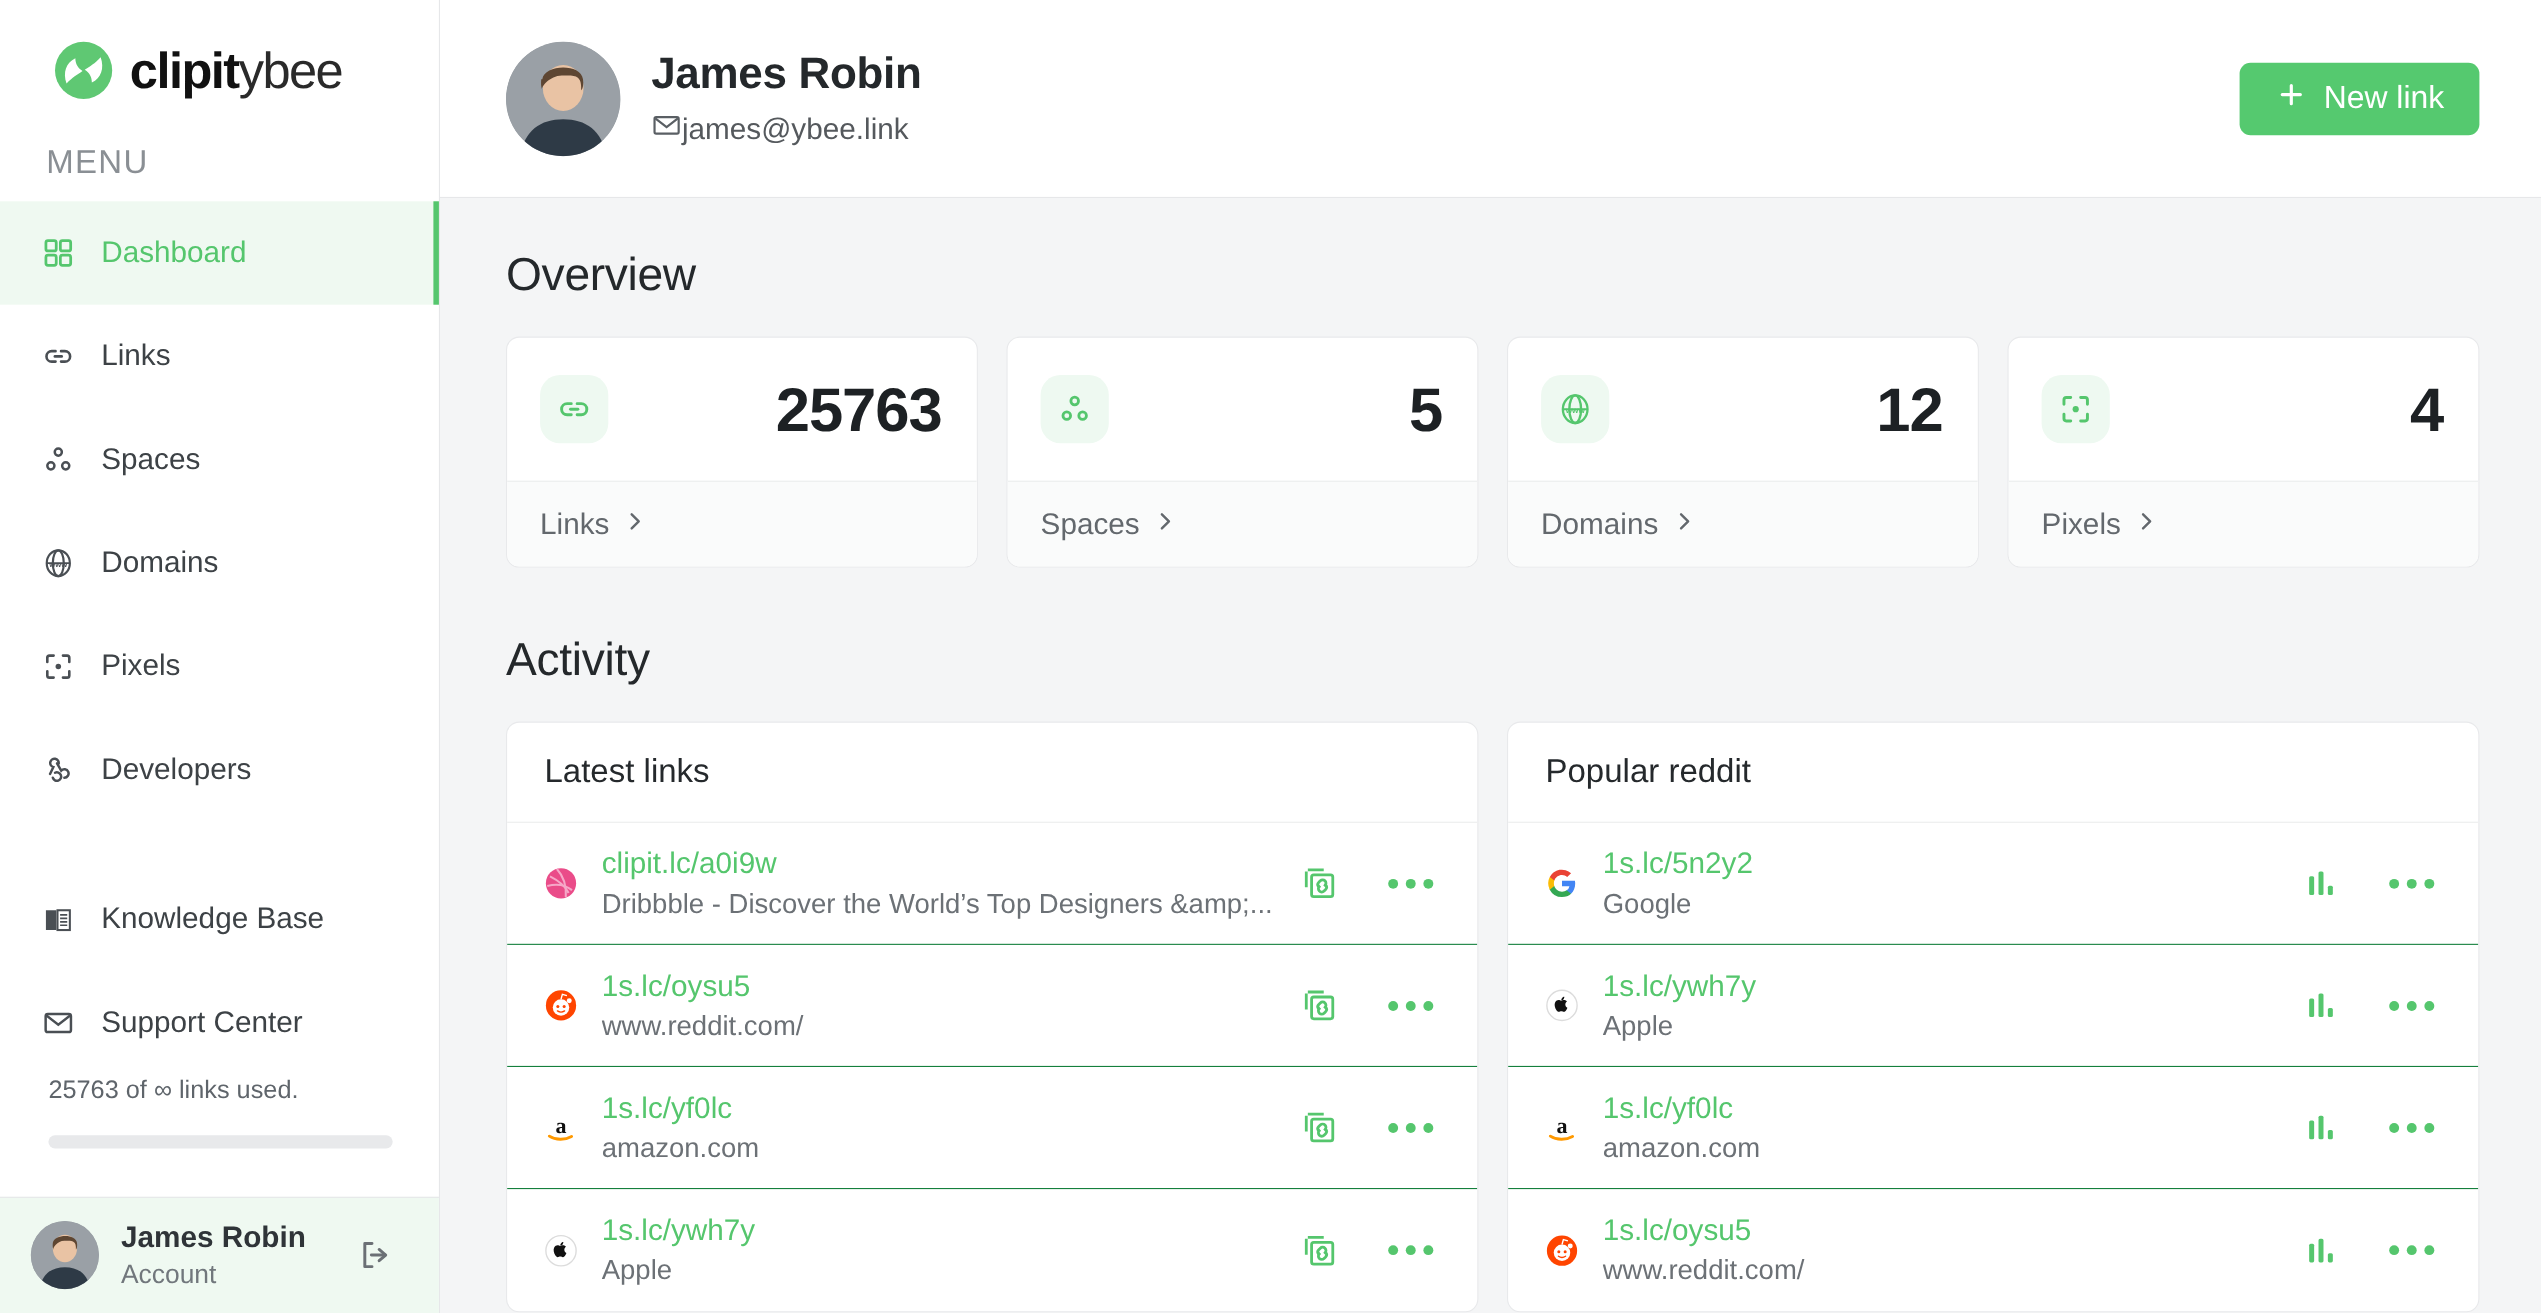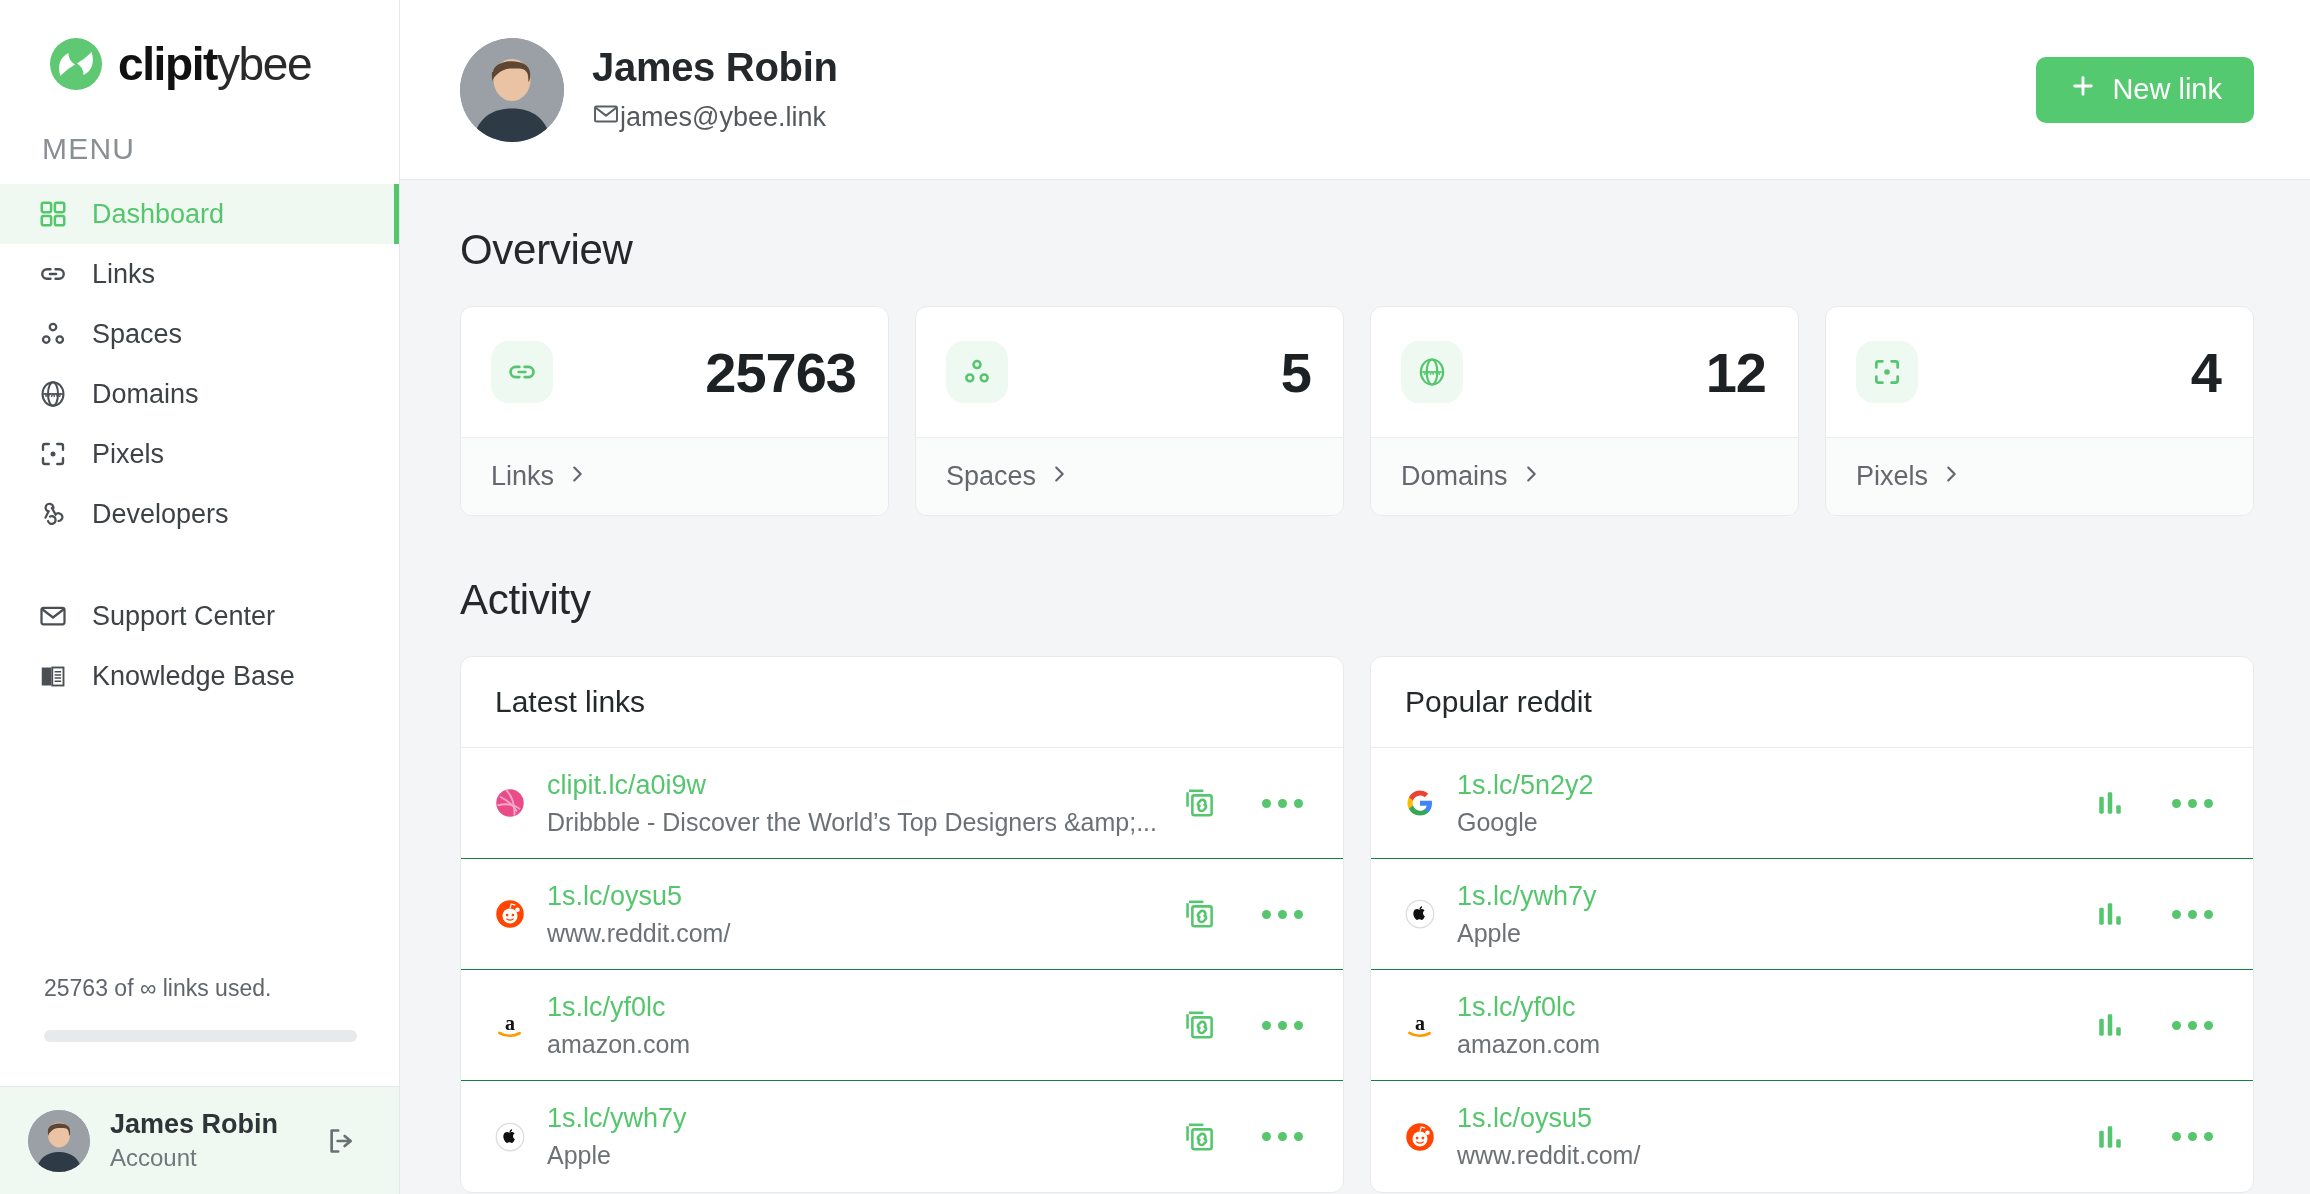--- a/index.html
+++ b/index.html
@@ -26,21 +26,21 @@
   .logo-text .l { font-weight:300; color:#2a2a2a; }
 
   .menu-label {
     font-size:30px; color:#8a8f94; letter-spacing:1.2px;
     padding:12px 0 18px 42px; font-weight:400;
   }
 
   .nav { display:flex; flex-direction:column; }
   .nav-item {
     display:flex; align-items:center; gap:22px;
-    height:60px; padding-left:36px; cursor:pointer;
+    height:94px; padding-left:36px; cursor:pointer;
     position:relative; color:#3d4246; font-size:27px;
   }
   .nav-item .ico { width:34px; height:34px; flex:0 0 34px; display:flex; align-items:center; justify-content:center; }
   .nav-item.active { background:#eff9f1; color:#55c66d; }
   .nav-item.active::after {
     content:""; position:absolute; right:0; top:0; bottom:0;
     width:5px; background:#55c66d;
   }
   .nav-gap { height:42px; }
 
@@ -234,37 +234,37 @@
             <path d="M16.4 17.6a3.1 3.1 0 1 0-2.3-5.2l-3-5.2"></path>
           </svg>
         </span>
         <span>Developers</span>
       </div>
 
       <div class="nav-gap"></div>
 
       <div class="nav-item">
         <span class="ico">
-          <svg viewBox="0 0 24 24" width="30" height="30" fill="none" stroke="#4a4f54" stroke-width="1.8">
-            <rect x="2.8" y="5.4" width="18.4" height="13.2" rx="1.6"></rect>
-            <path d="M3.4 6.6 12 13.2l8.6-6.6"></path>
-          </svg>
-        </span>
-        <span>Support Center</span>
-      </div>
-
-      <div class="nav-item">
-        <span class="ico">
           <svg viewBox="0 0 24 24" width="30" height="30">
             <path d="M3 5.2h7.6v14.4H3z" fill="#4a4f54"></path>
             <rect x="11.4" y="5.2" width="9" height="14.4" fill="none" stroke="#4a4f54" stroke-width="1.5"></rect>
             <path d="M13.3 8.6h5.2M13.3 11.1h5.2M13.3 13.6h5.2M13.3 16.1h5.2" stroke="#4a4f54" stroke-width="1.2"></path>
           </svg>
         </span>
         <span>Knowledge Base</span>
+      </div>
+
+      <div class="nav-item">
+        <span class="ico">
+          <svg viewBox="0 0 24 24" width="30" height="30" fill="none" stroke="#4a4f54" stroke-width="1.8">
+            <rect x="2.8" y="5.4" width="18.4" height="13.2" rx="1.6"></rect>
+            <path d="M3.4 6.6 12 13.2l8.6-6.6"></path>
+          </svg>
+        </span>
+        <span>Support Center</span>
       </div>
     </nav>
 
     <div class="usage">
       <div class="usage-text">25763 of ∞ links used.</div>
       <div class="progress-track">
         <div class="progress-fill" id="usage-fill" style="width: 0%;"></div>
       </div>
     </div>
 

